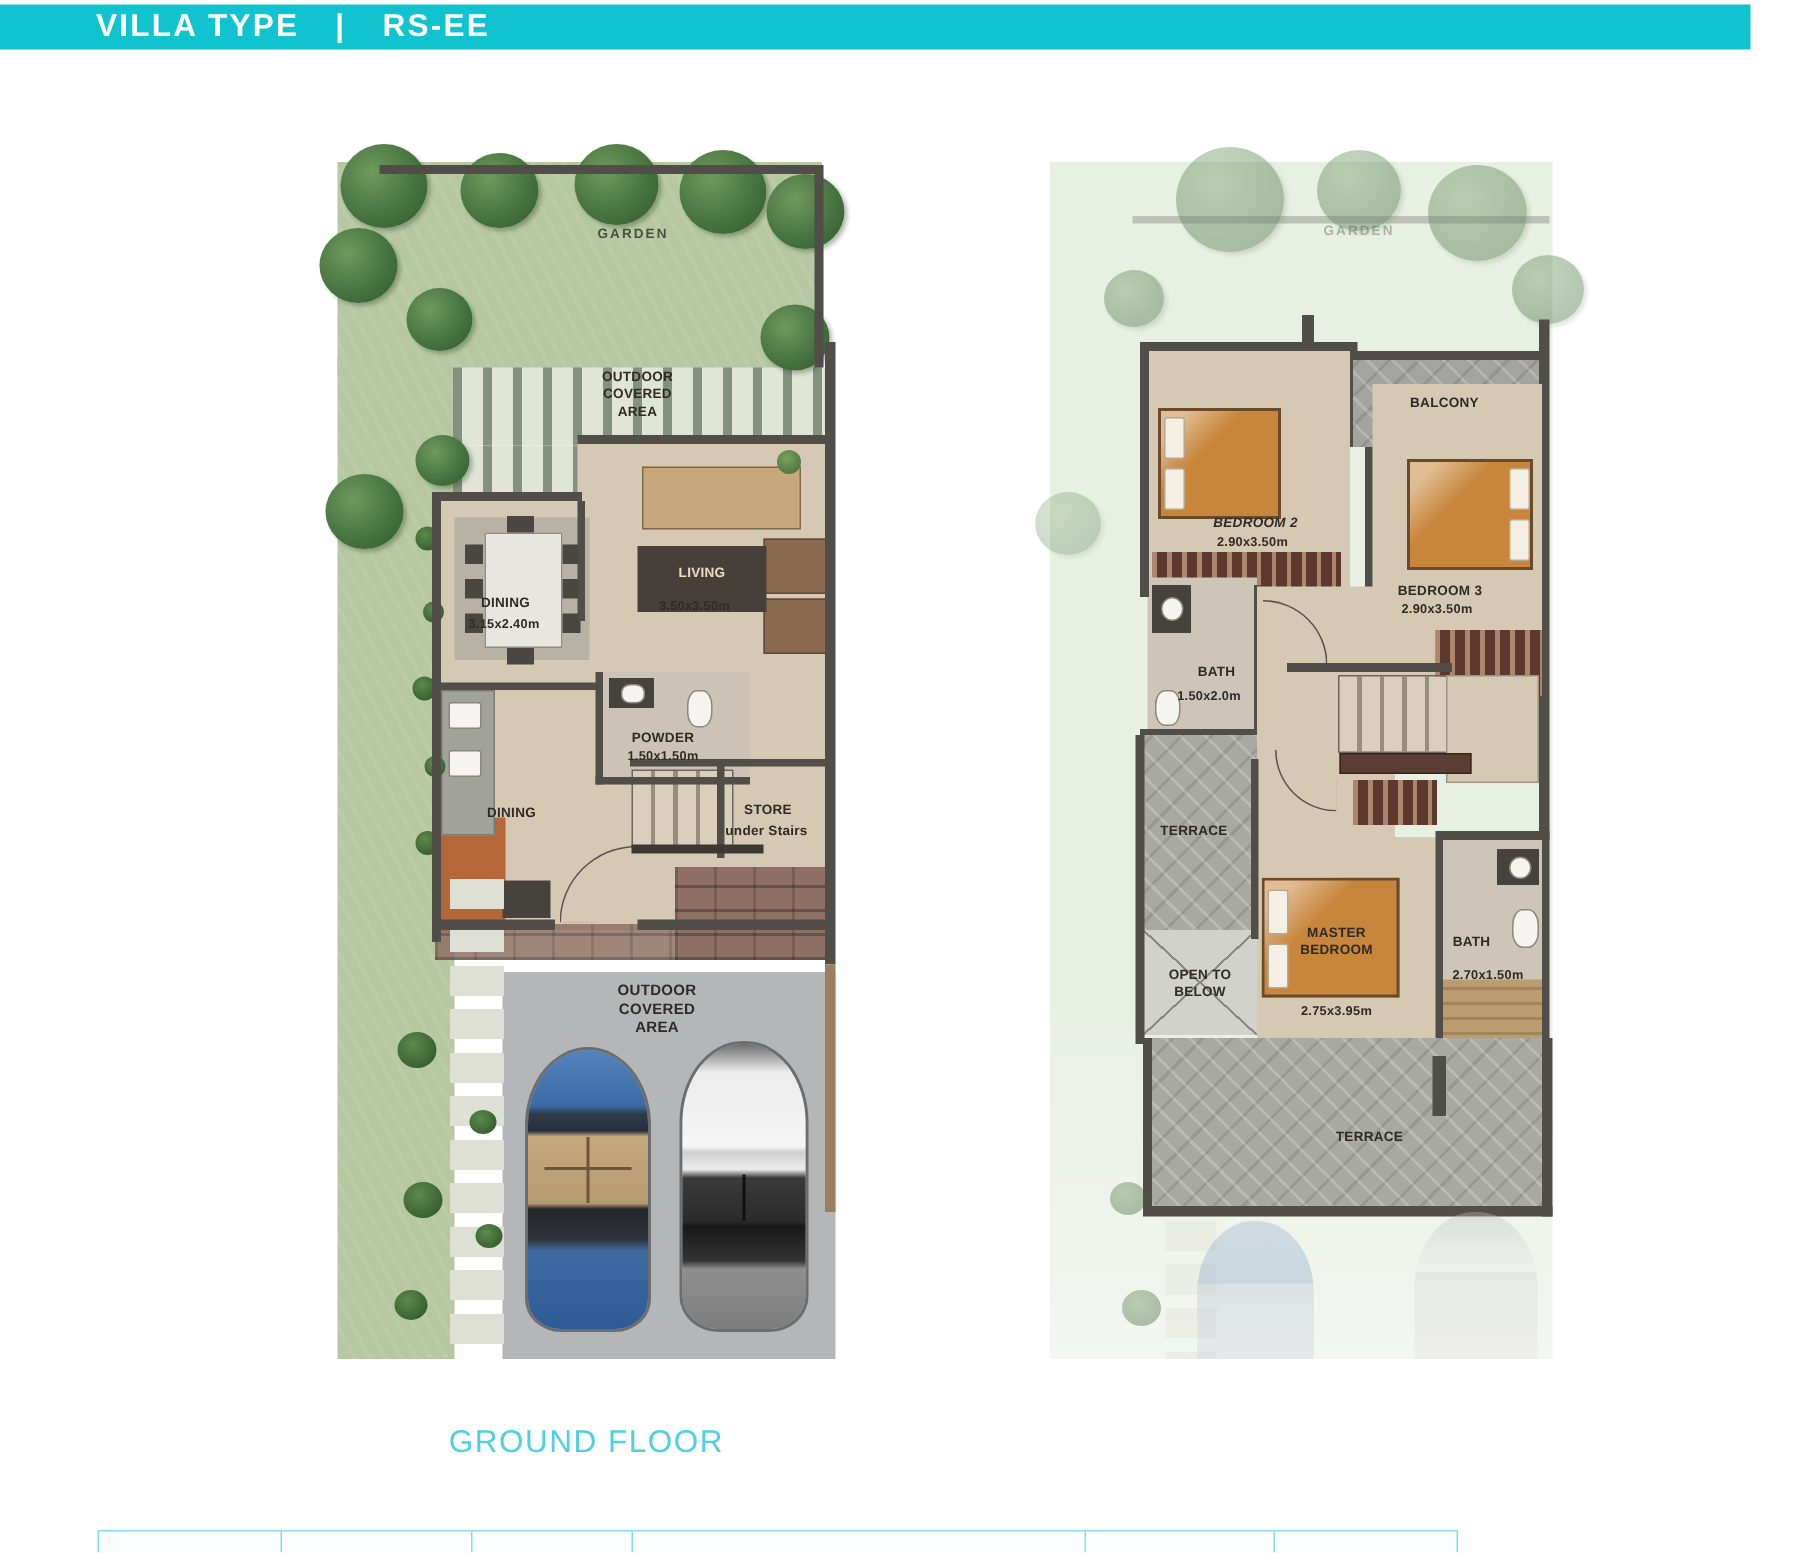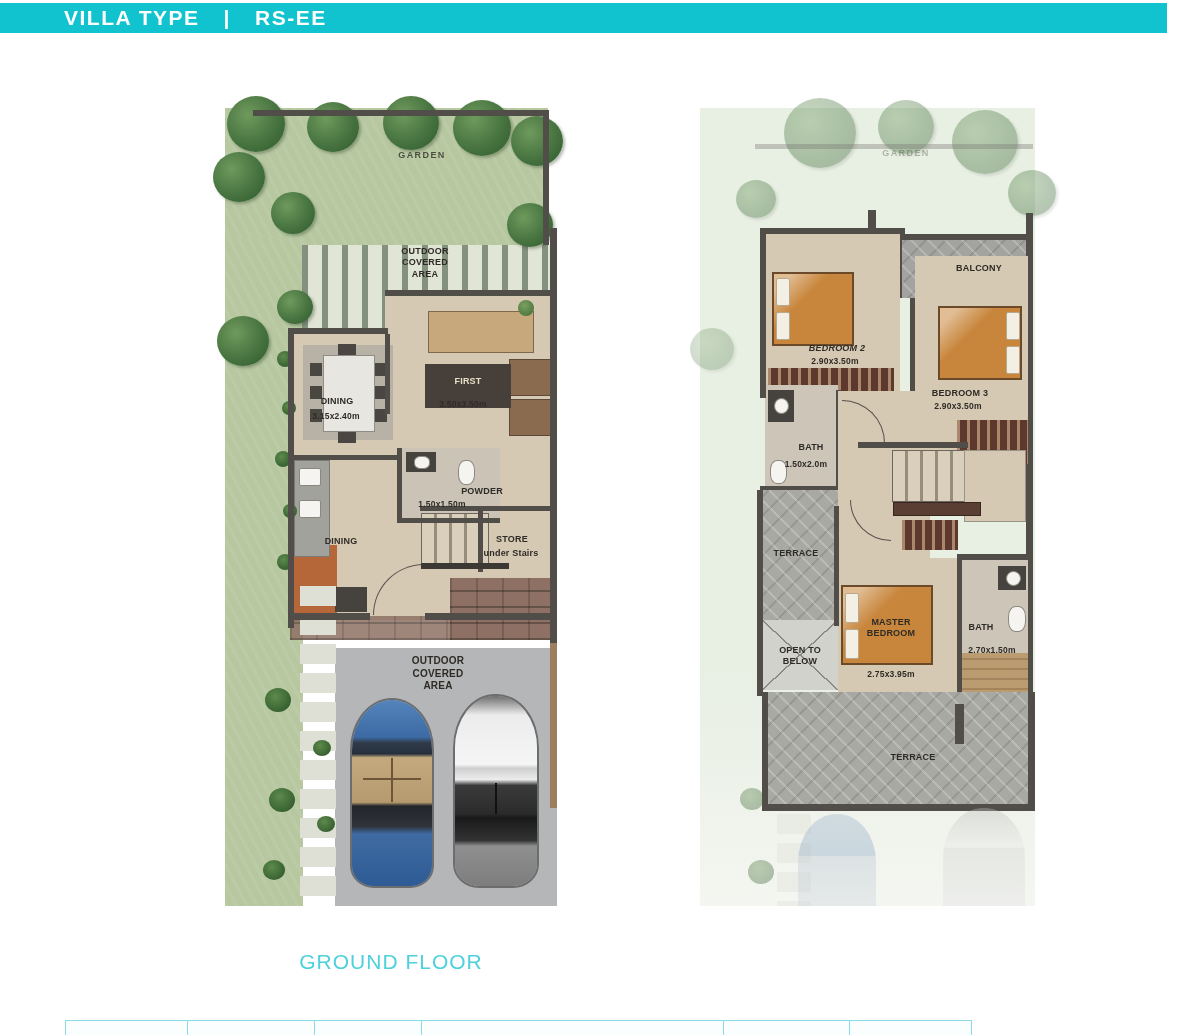--- a/index.html
+++ b/index.html
@@ -160,25 +160,25 @@
       <div style="position:absolute;left:49%;top:31%;width:2px;height:24%;background:#6d5637;"></div>
       <div style="position:absolute;left:14%;top:42%;width:72%;height:2px;background:#6d5637;"></div>
     </div>
     <div class="car" style="left:230px;top:588px;width:82px;height:190px;border-radius:40px 40px 24px 24px/52px 52px 22px 22px;
                 background:linear-gradient(180deg,#6f6f6f 0%,#ececec 10%,#f5f5f5 36%,#cfcfcf 38%,#ececec 44%,#3a3a3a 47%,#2b2b2b 62%,#191919 64%,#333333 76%,#8f8f8f 79%,#7d7d7d 100%);">
       <div style="position:absolute;left:49%;top:46%;width:2px;height:16%;background:#111;"></div>
     </div>
 
     <div class="lbl" style="left:197px;top:48px;letter-spacing:1.4px;color:#4b4f42;">GARDEN</div>
     <div class="lbl wrap" style="left:200px;top:155px;width:66px;">OUTDOOR COVERED AREA</div>
-    <div class="lbl" style="left:243px;top:274px;color:#e9ddc6;">FIRST</div>
+    <div class="lbl" style="left:243px;top:274px;color:#e9ddc6;">LIVING</div>
     <div class="lbl dims" style="left:238px;top:296px;text-align:right;">3.50x3.50m</div>
     <div class="lbl" style="left:112px;top:294px;">DINING</div>
     <div class="lbl dims" style="left:111px;top:308px;">3.15x2.40m</div>
-    <div class="lbl" style="left:217px;top:384px;margin-left:40px;">POWDER</div>
+    <div class="lbl" style="left:217px;top:384px;">POWDER</div>
     <div class="lbl dims" style="left:217px;top:396px;">1.50x1.50m</div>
     <div class="lbl" style="left:116px;top:434px;">DINING</div>
     <div class="lbl" style="left:287px;top:432px;">STORE</div>
     <div class="lbl" style="left:286px;top:446px;font-weight:bold;">under Stairs</div>
     <div class="lbl wrap" style="left:213px;top:566px;width:70px;font-size:10px;">OUTDOOR COVERED AREA</div>
   </div>
 
   <div class="abs" style="left:700px;top:108px;width:335px;height:798px;">
 
     <div class="abs" style="left:0;top:0;width:335px;height:798px;background:linear-gradient(180deg,#e8efe3 0%,#e8efe3 70%,#f4f6f1 100%);"></div>
@@ -260,21 +260,21 @@
     <div class="wall" style="left:255px;top:596px;width:9px;height:40px;"></div>
 
     <div class="stones ghost" style="left:77px;top:706px;width:34px;height:92px;"></div>
     <div class="shrub ghost" style="left:40px;top:680px;width:24px;height:22px;"></div>
     <div class="shrub ghost" style="left:48px;top:752px;width:26px;height:24px;"></div>
     <div class="car ghost" style="left:98px;top:706px;width:78px;height:92px;box-shadow:none;border-radius:38px 38px 0 0/48px 48px 0 0;
                 background:linear-gradient(180deg,#9db4cd 0%,#8aa6c4 45%,#b9c4d1 46%,#cdd4dc 100%);"></div>
     <div class="car ghost" style="left:243px;top:700px;width:82px;height:98px;box-shadow:none;border-radius:40px 40px 0 0/50px 50px 0 0;
                 background:linear-gradient(180deg,#b9b9b9 0%,#e9e9e9 40%,#d3d3d3 41%,#e3e3e3 100%);"></div>
 
-    <div class="lbl" style="left:279px;top:161px;">BALCONY</div>
+    <div class="lbl" style="left:263px;top:161px;">BALCONY</div>
     <div class="lbl" style="left:137px;top:241px;font-style:italic;">BEDROOM 2</div>
     <div class="lbl dims" style="left:135px;top:253px;">2.90x3.50m</div>
     <div class="lbl" style="left:260px;top:286px;">BEDROOM 3</div>
     <div class="lbl dims" style="left:258px;top:298px;">2.90x3.50m</div>
     <div class="lbl" style="left:111px;top:340px;">BATH</div>
     <div class="lbl dims" style="left:106px;top:356px;">1.50x2.0m</div>
     <div class="lbl" style="left:96px;top:446px;">TERRACE</div>
     <div class="lbl wrap" style="left:100px;top:548px;width:50px;">OPEN TO BELOW</div>
     <div class="lbl wrap" style="left:191px;top:520px;width:70px;">MASTER BEDROOM</div>
     <div class="lbl dims" style="left:191px;top:566px;">2.75x3.95m</div>

